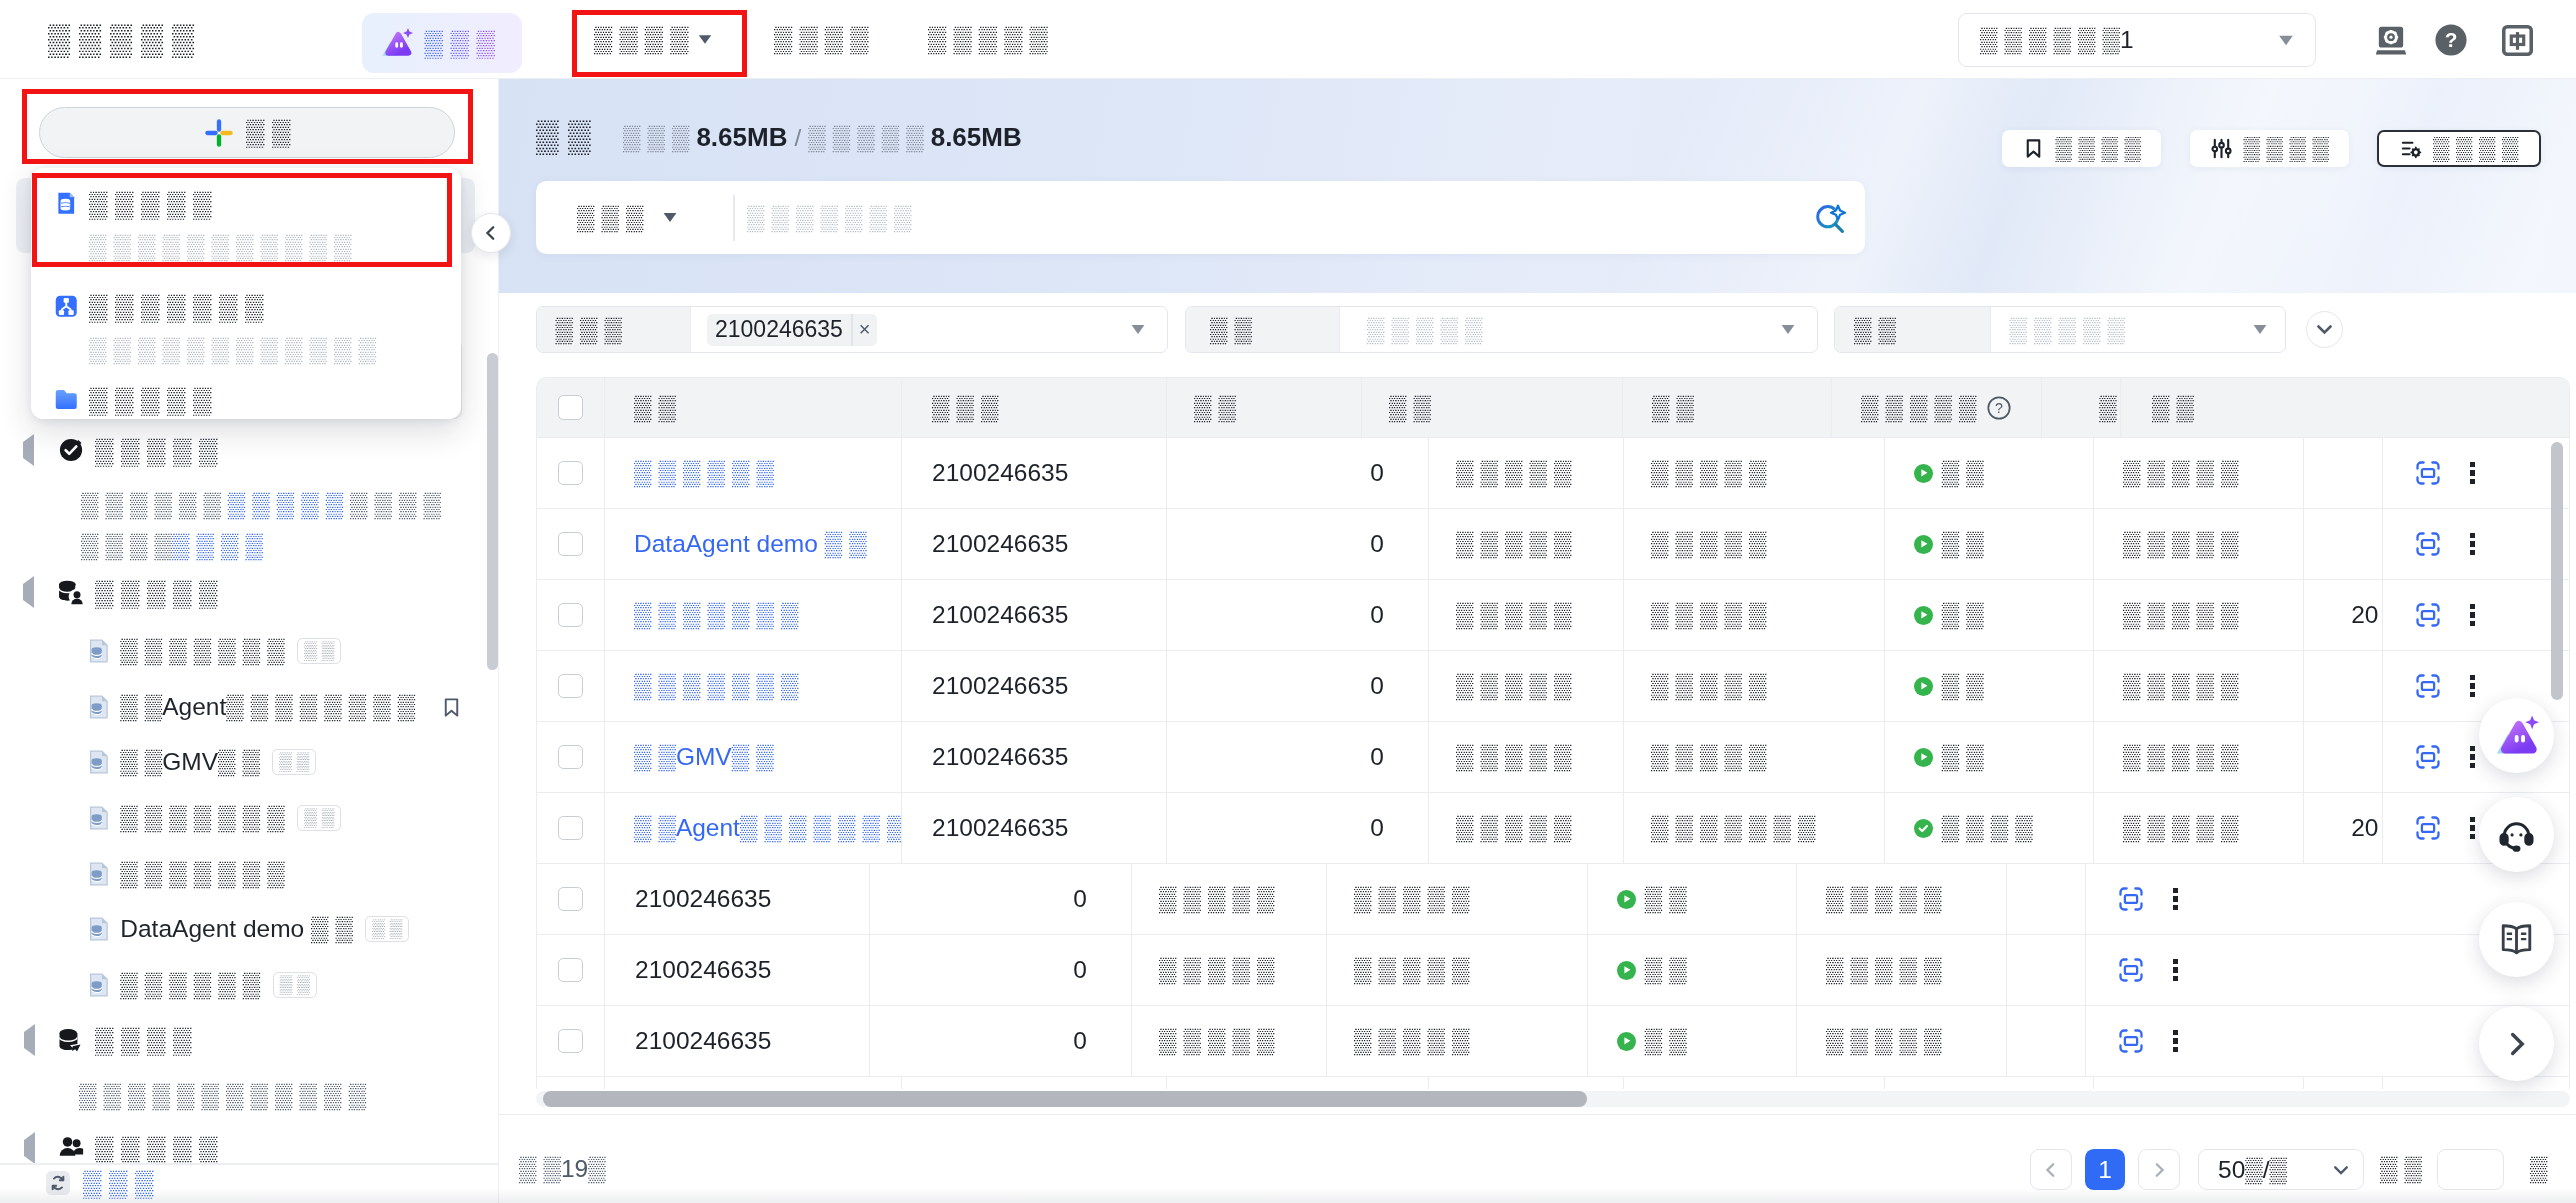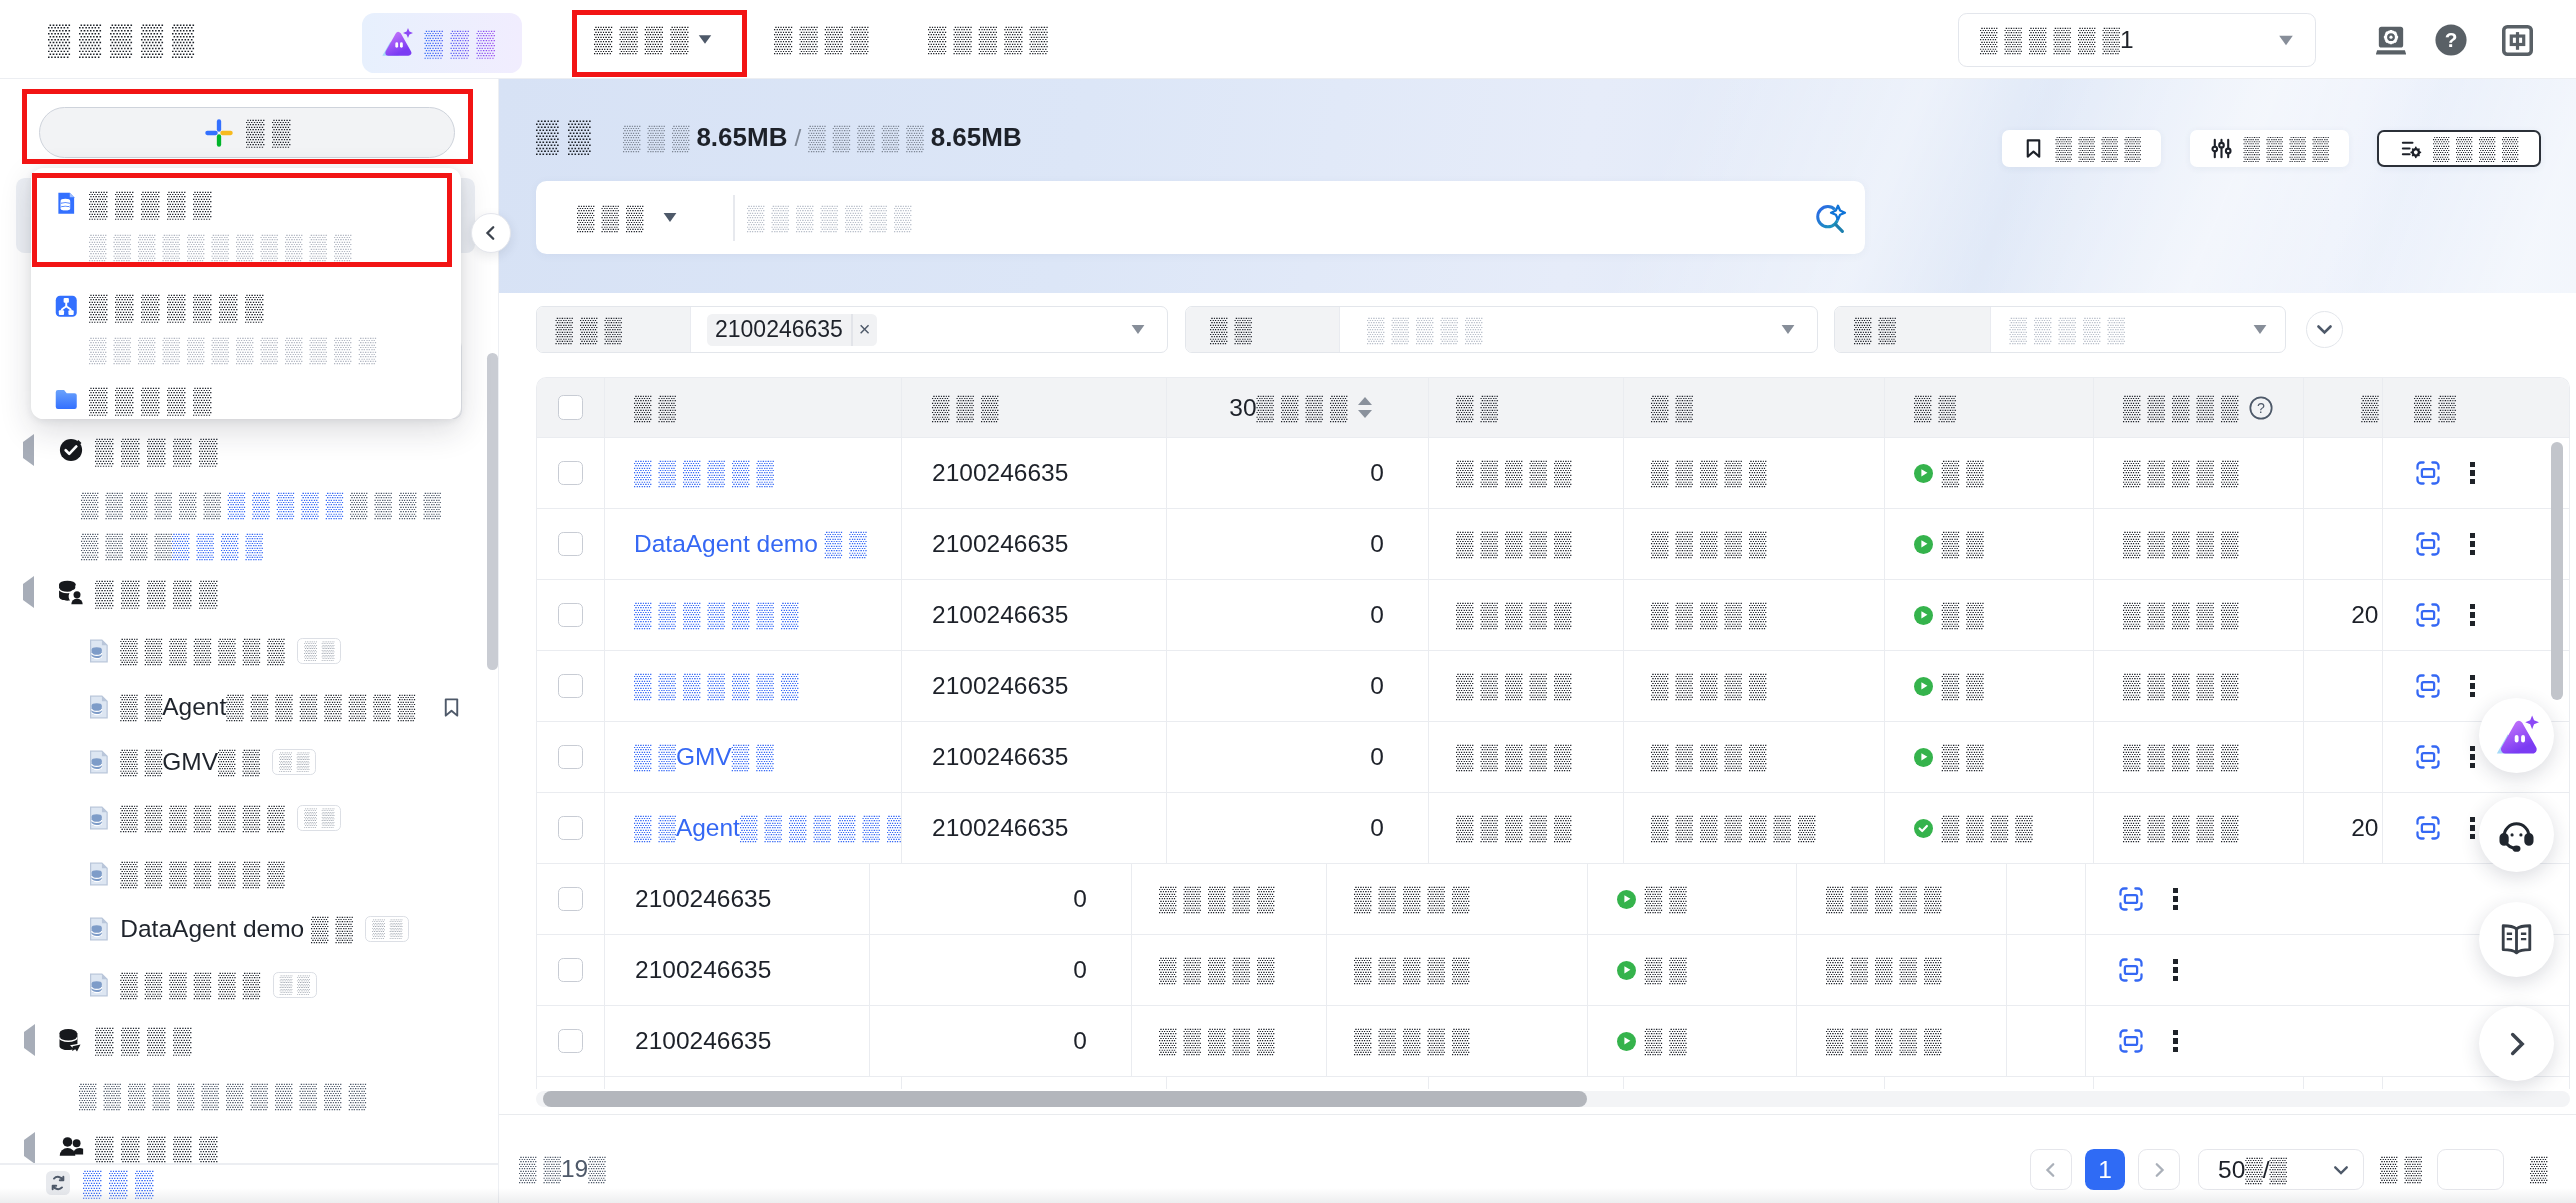--- a/index.html
+++ b/index.html
@@ -465,27 +465,20 @@
   <div class="trow" style="background:#f2f3f5;height:60px">
     <div class="c0" style="background:#f2f3f5">
         <span class="cb"></span>
       </div>
     <div class="c1">
         <span class="cjk">▒▒</span>
       </div>
     <div class="c2">
         <span class="cjk">▒▒▒</span>
       </div>
-    <div class="c3" style="padding-right:56px">
-        <span>30<span class="cjk">▒▒▒▒</span></span>
-        <span style="display:inline-flex;flex-direction:column;gap:4.4px;margin-left:10.5px">
-          <i style="width:0;height:0;border-left:7px solid transparent;border-right:7px solid transparent;border-bottom:8.8px solid #8a919c"></i>
-          <i style="width:0;height:0;border-left:7px solid transparent;border-right:7px solid transparent;border-top:8.8px solid #8a919c"></i>
-        </span>
-      </div>
     <div class="c4">
         <span class="cjk">▒▒</span>
       </div>
     <div class="c5">
         <span class="cjk">▒▒</span>
       </div>
     <div class="c6">
         <span class="cjk">▒▒</span>
       </div>
     <div class="c7">

